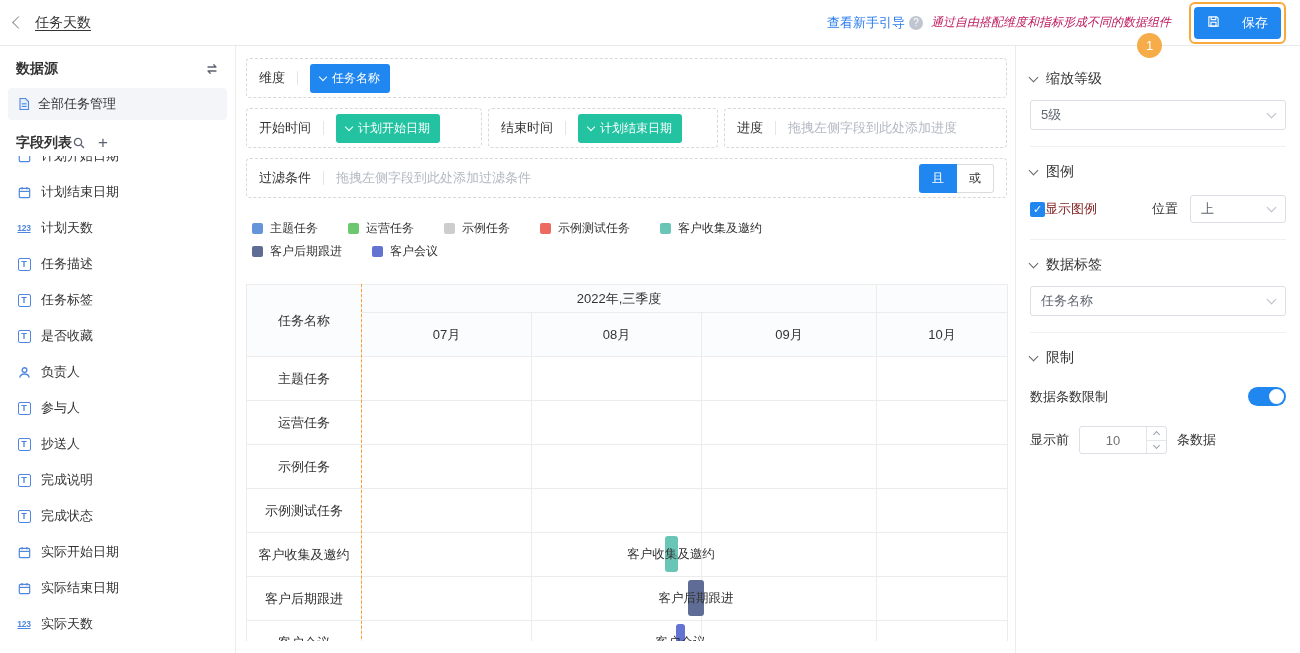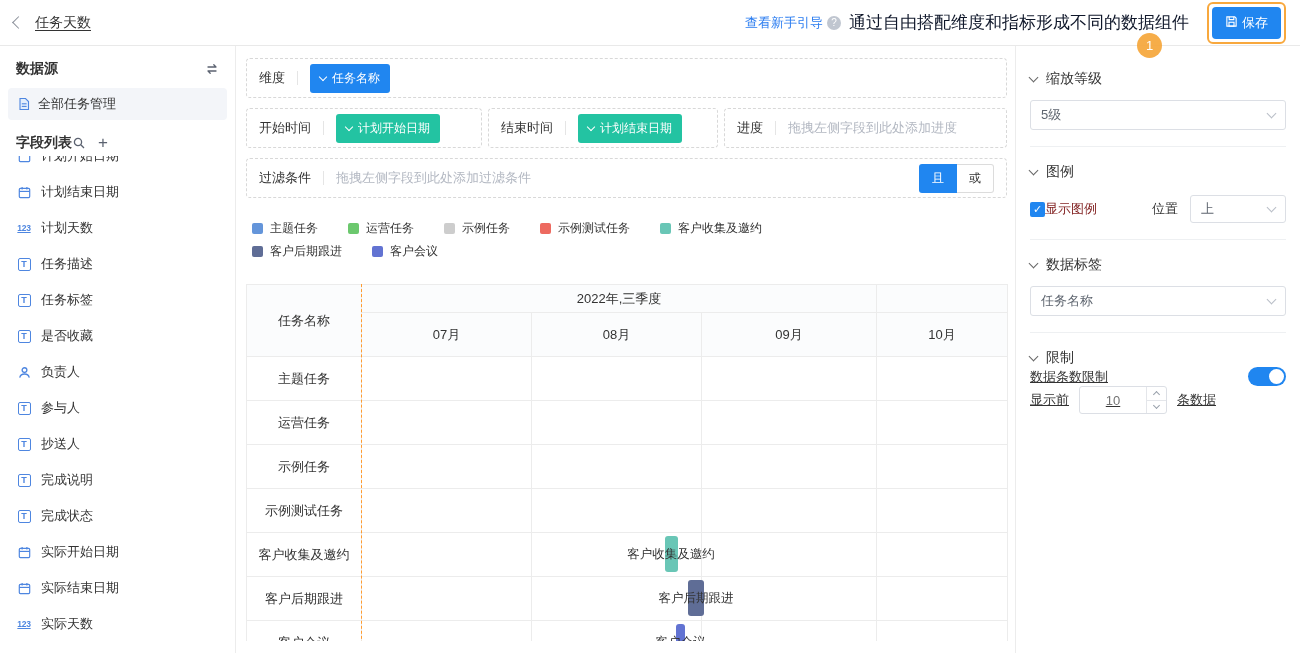--- a/index.html
+++ b/index.html
@@ -10,23 +10,23 @@
   
   .topbar { position:absolute; left:0; top:0; right:0; height:46px; background:#fff;
     border-bottom:1px solid #e9e9e9; display:flex; align-items:center; padding:0 14px; z-index:20; }
   .back-ic { width:9px; height:9px; border-left:1.6px solid #8a8f99; border-bottom:1.6px solid #8a8f99;
     transform:rotate(45deg); margin-right:12px; cursor:pointer; flex:0 0 auto; }
   .page-title { font-size:14px; color:#333; text-decoration:underline; text-underline-offset:3px; cursor:pointer; }
   .tb-right { margin-left:auto; display:flex; align-items:center; }
   .guide-link { color:#2a7cf0; font-size:13px; cursor:pointer; }
   .help-ic { width:14px; height:14px; border-radius:50%; background:#c0c6d0; color:#fff; font-size:10px;
     display:flex; align-items:center; justify-content:center; margin:0 8px 0 4px; }
-  .tb-sub { color:#0f172a; font-size:17px; margin-right:18px; }
+  .tb-sub { color:#be185d; font-size:12px; margin-right:18px;font-style:italic; }
   .save-wrap { border:2px solid #f8a83d; border-radius:6px; padding:3px; }
-  .save-btn { display:flex; align-items:center; gap:4px; background:#2086f0; color:#fff; border:none;
+  .save-btn { display:flex; align-items:center; gap:22px; background:#2086f0; color:#fff; border:none;
     border-radius:4px; padding:7px 13px; font-size:13px; cursor:pointer; font-family:inherit; }
   .annot-circle { position:absolute; top:33px; right:138px; width:25px; height:25px; border-radius:50%;
     background:#f6a73c; color:#fff; display:flex; align-items:center; justify-content:center;
     font-size:13px; opacity:.93; z-index:30; }
 
   
   .sidebar { position:absolute; left:0; top:46px; bottom:0; width:236px; border-right:1px solid #ececec;
     display:flex; flex-direction:column; overflow:hidden; background:#fff; }
   .ds-head { display:flex; align-items:center; justify-content:space-between; margin:14px 16px 0;
     font-size:14px; font-weight:600; }
@@ -95,21 +95,21 @@
     align-items:center; padding:0 10px; font-size:13px; color:#5f6670; cursor:pointer; background:#fff; }
   .scaret { margin-left:auto; width:7px; height:7px; border-right:1.4px solid #b9bec7;
     border-bottom:1.4px solid #b9bec7; transform:rotate(45deg); margin-top:-3px; flex:0 0 auto; }
   .divider { border-top:1px solid #eef0f2; margin:16px 0; }
   .legend-ctrl { display:flex; align-items:center; margin-top:14px; }
   .cb { width:15px; height:15px; border-radius:2px; background:#2086f0; color:#fff; font-size:11px;
     display:flex; align-items:center; justify-content:center; cursor:pointer; flex:0 0 15px; }
   .cb-label { color:#7f1d1d; font-size:13px; cursor:pointer; }
   .pos-label { margin-left:auto; font-size:13px; color:#333; }
   .select.small { width:96px; margin-top:0; margin-left:12px; height:28px; flex:0 0 96px; }
-  .limit-row { display:flex; align-items:center; margin-top:0;text-decoration:underline; }
+  .limit-row { display:flex; align-items:center; margin-top:20px; }
   .limit-label { font-size:13px; color:#333; }
   .toggle { margin-left:auto; width:38px; height:19px; border-radius:10px; background:#2086f0;
     position:relative; cursor:pointer; }
   .toggle::after { content:""; position:absolute; top:2px; right:2.5px; width:15px; height:15px;
     border-radius:50%; background:#fff; }
   .stepper { display:flex; align-items:stretch; width:88px; height:28px; border:1px solid #dcdfe5;
     border-radius:3px; margin:0 10px; overflow:hidden; background:#fff; }
   .stepper .val { flex:1; display:flex; align-items:center; justify-content:center; font-size:13px; color:#737373; }
   .sp-arrows { width:20px; border-left:1px solid #e4e6ea; display:flex; flex-direction:column; }
   .sp-btn { flex:1; display:flex; align-items:center; justify-content:center; cursor:pointer; }

